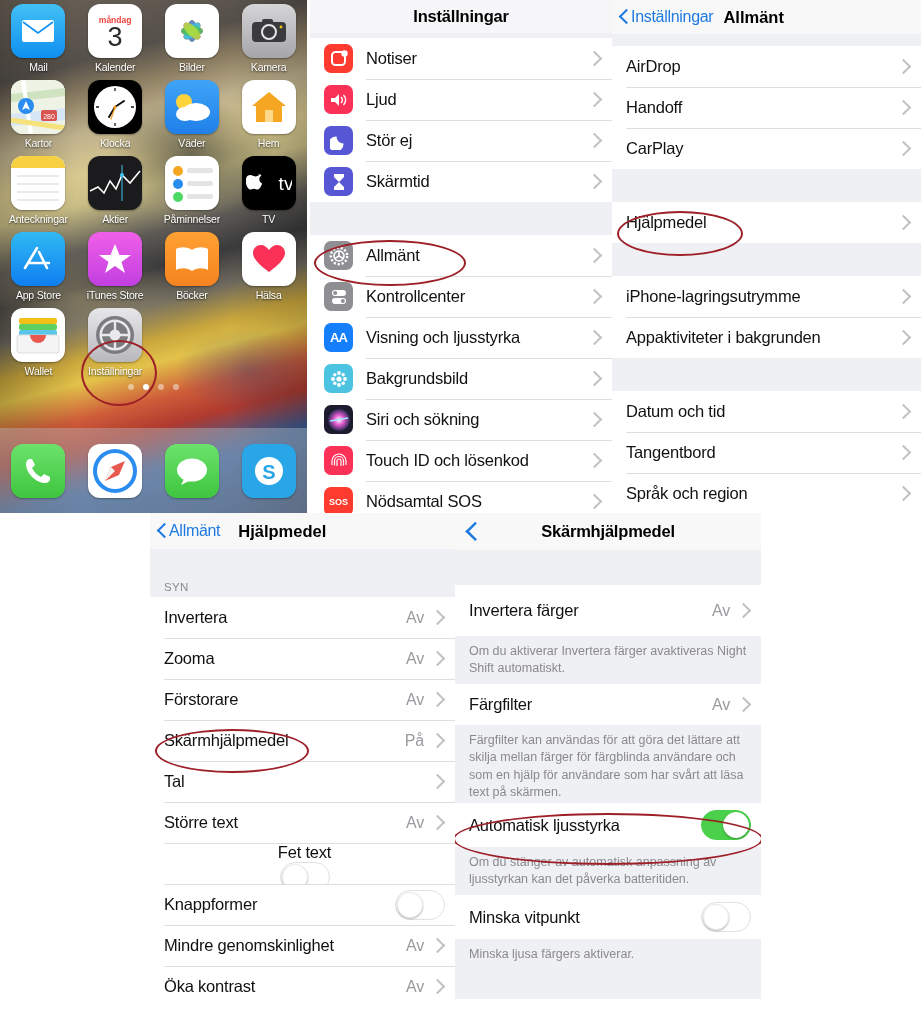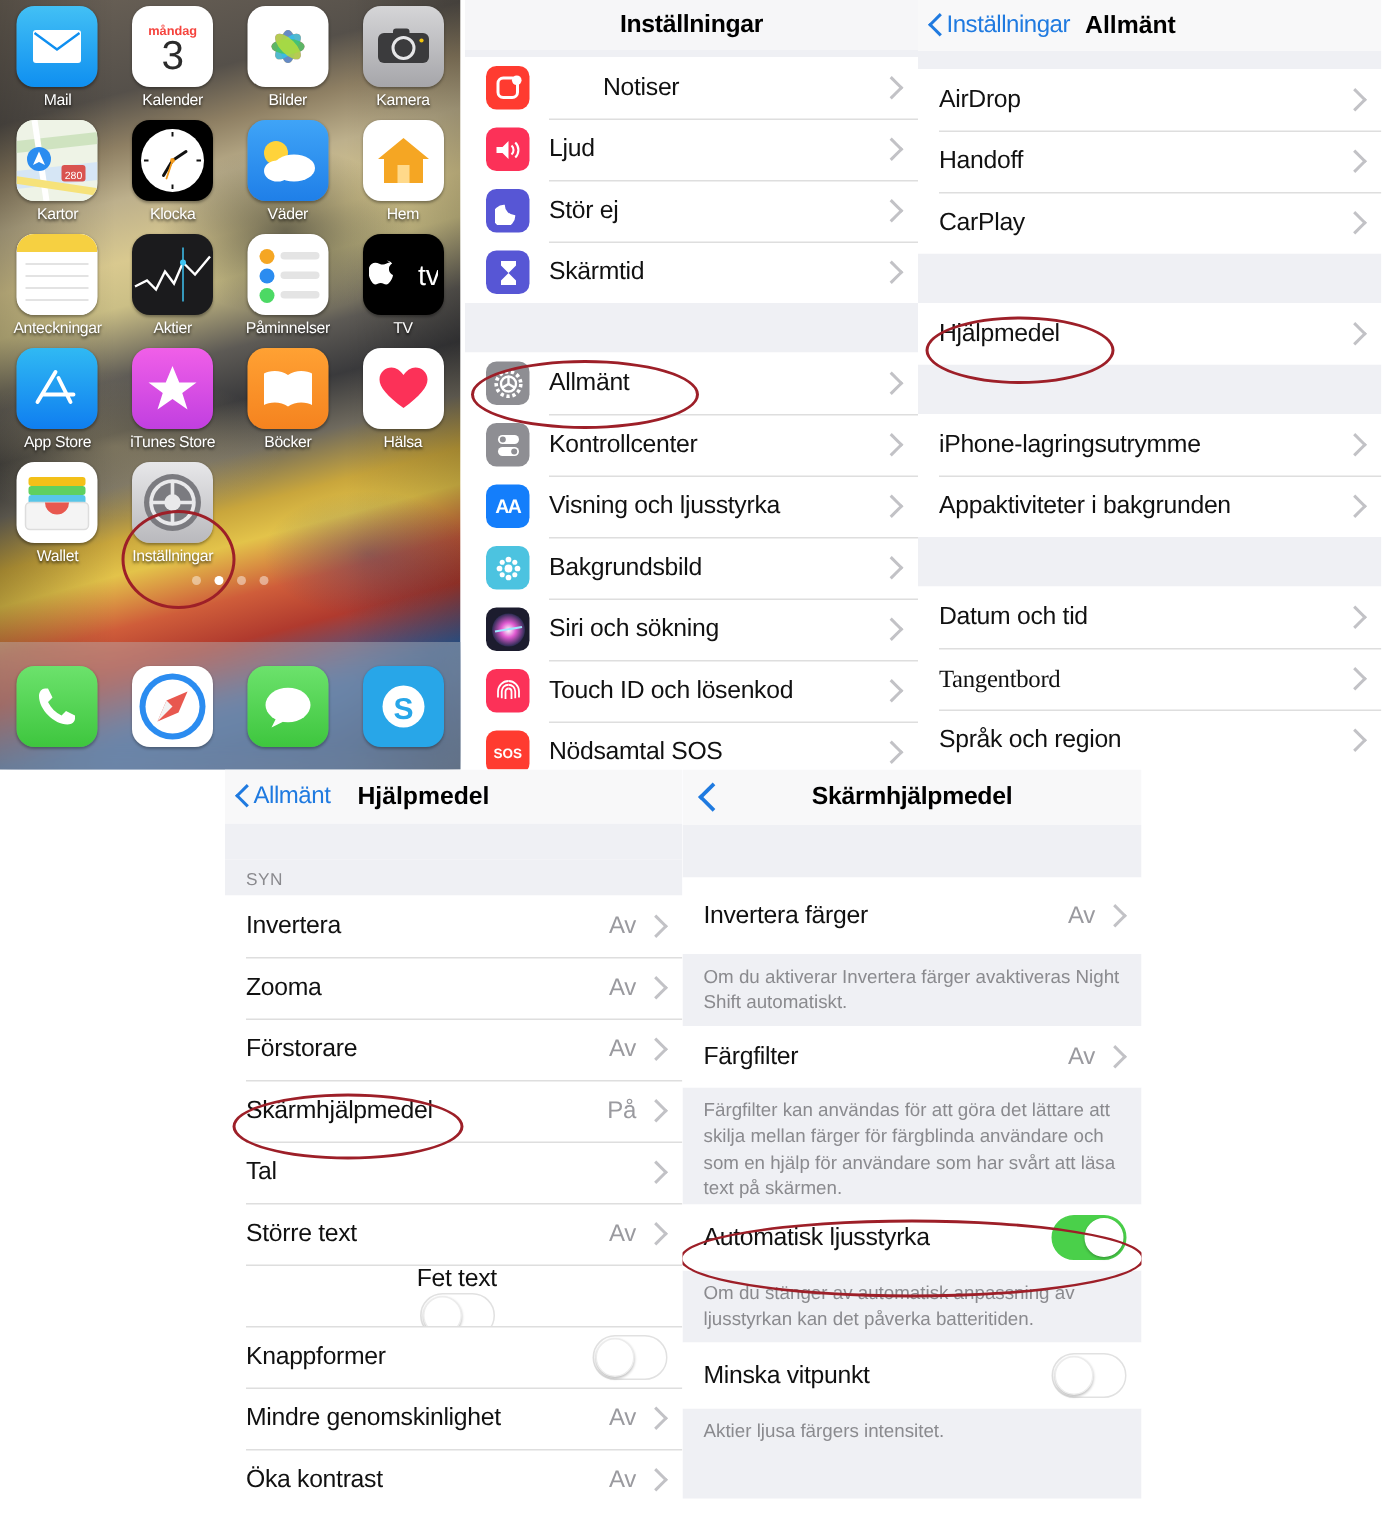--- a/index.html
+++ b/index.html
@@ -406,21 +406,21 @@
   </div>
 
   <div class="panel" id="settings" style="left:310px;top:0;width:302px;height:513px;">
     <div class="navbar" style="height:33px;background:#f6f6f8;border-bottom:none;">
       <div class="nav-title">Inställningar</div>
     </div>
 
     <div class="grp-gap" style="height:5px;"></div>
 
     <div>
-      <div class="row indent" style="height:41px;gap:36px;">
+      <div class="row indent" style="height:41px;">
         <div class="appicon" style="background:#ff3b30;">
           <svg width="18" height="18" viewBox="0 0 18 18">
               <rect x="2" y="2" width="13" height="13" rx="3.5" fill="none" stroke="#fff" stroke-width="2"></rect>
               <circle cx="14.5" cy="3.5" r="3.2" fill="#fff"></circle>
             </svg>
         </div>
         <div class="row-label">Notiser</div>
         <div class="chev"></div>
       </div>
       <div class="row indent" style="height:41px;">
@@ -599,21 +599,21 @@
       </div>
     </div>
 
     <div class="grp-gap" style="height:33px;"></div>
 
     <div>
       <div class="row" style="height:41px;">
         <div class="row-label">Datum och tid</div>
         <div class="chev"></div>
       </div>
-      <div class="row" style="height:41px;font-family:Liberation Serif, serif;">
+      <div class="row" style="height:41px;">
         <div class="row-label">Tangentbord</div>
         <div class="chev"></div>
       </div>
       <div class="row" style="height:41px;">
         <div class="row-label">Språk och region</div>
         <div class="chev"></div>
       </div>
     </div>
 
     <div class="ellipse" style="left:5px;top:211px;width:122px;height:41px;"></div>
@@ -720,18 +720,18 @@
         </div>
     </div>
     <div class="footnote" style="height:48px;">Om du stänger av automatisk anpassning av ljusstyrkan kan det påverka batteritiden.</div>
 
     <div class="row" style="height:44px;">
       <div class="row-label">Minska vitpunkt</div>
       <div class="toggle">
           <div class="knob"></div>
         </div>
     </div>
-    <div class="footnote" style="height:60px;">Aktier ljusa färgers intensitet.</div>
+    <div class="footnote" style="height:60px;">Minska ljusa färgers aktiverar.</div>
 
     <div class="ellipse" style="left:-2px;top:300px;width:306px;height:48px;"></div>
   </div>
 
 </div>
 
 </body></html>

